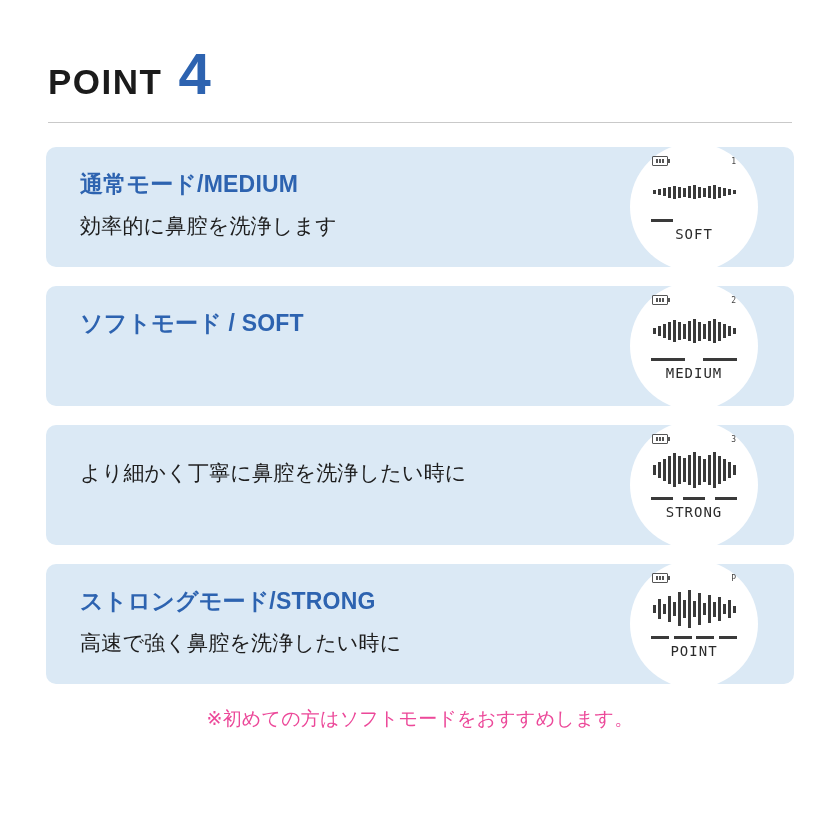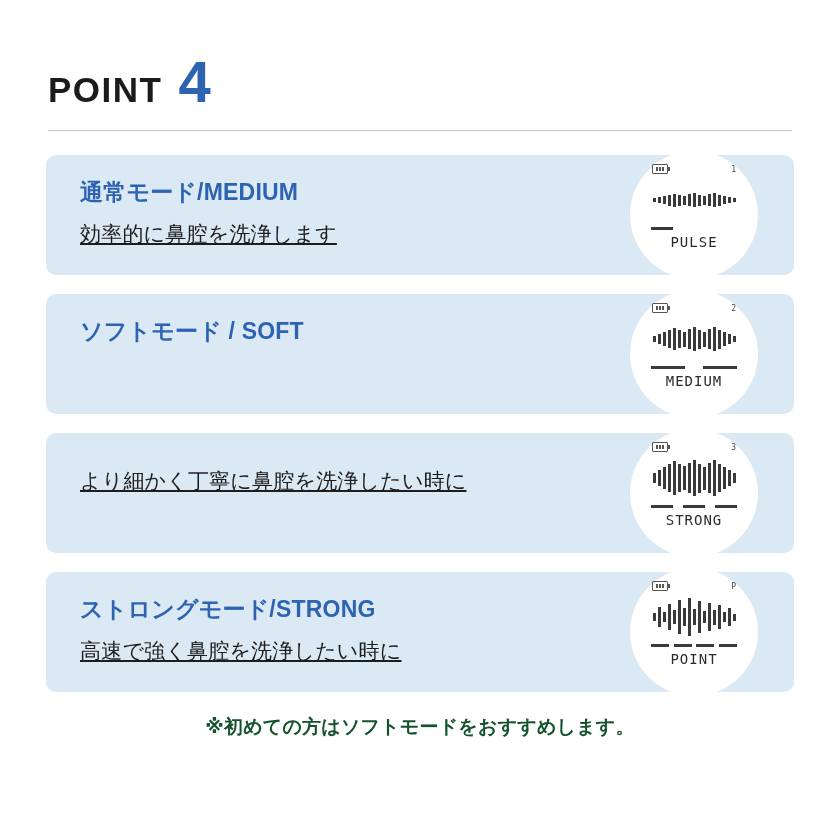--- a/index.html
+++ b/index.html
@@ -11,21 +11,21 @@
     height: 840px;
     background: #ffffff;
     font-family: "Liberation Sans", "DejaVu Sans", sans-serif;
     overflow: hidden;
   }
   .page {
     position: relative;
     width: 840px;
     height: 840px;
     box-sizing: border-box;
-    padding: 12px 46px;
+    padding: 4px 46px;
   }
 
   
   .header {
     display: flex;
     align-items: baseline;
     padding-top: 44px;
     padding-left: 2px;
   }
   .point-word {
@@ -76,21 +76,20 @@
     font-size: 23px;
     font-weight: bold;
     color: #2d63b0;
     letter-spacing: 0.2px;
   }
   .card-desc {
     margin-top: 12px;
     font-size: 21px;
     color: #1d1d1d;
     letter-spacing: 0.2px;
-    text-decoration: underline;
   }
 
   
   .device {
     position: absolute;
     right: 36px;
     top: 50%;
     transform: translateY(-50%);
     width: 128px;
     height: 128px;
@@ -175,23 +174,22 @@
     letter-spacing: 1px;
     color: #2b2b2b;
     font-family: "DejaVu Sans Mono", monospace;
   }
 
   
   .footnote {
     margin-top: 22px;
     text-align: center;
     font-size: 19px;
-    color: #14532d;
+    color: #ec4899;
     letter-spacing: 0.2px;
-    font-weight: bold;
   }
 </style>
 </head>
 <body>
 
 <div class="page">
 
   <div class="header">
     <div class="point-word">POINT</div>
     <div class="point-num">4</div>
@@ -228,21 +226,21 @@
             <span style="height:12px"></span>
           <span style="height:14px"></span>
             <span style="height:11px"></span>
             <span style="height:8px"></span>
           <span style="height:6px"></span>
             <span style="height:4px"></span>
         </div>
         <div class="bars">
           <span style="width:22px"></span>
         </div>
-        <div class="device-label">PULSE</div>
+        <div class="device-label">SOFT</div>
       </div>
     </div>
 
     <div class="card">
       <div class="card-title">ソフトモード / SOFT</div>
       <div class="device">
         <div class="device-top">
           <div class="batt">
               <i></i>
               <i></i>

